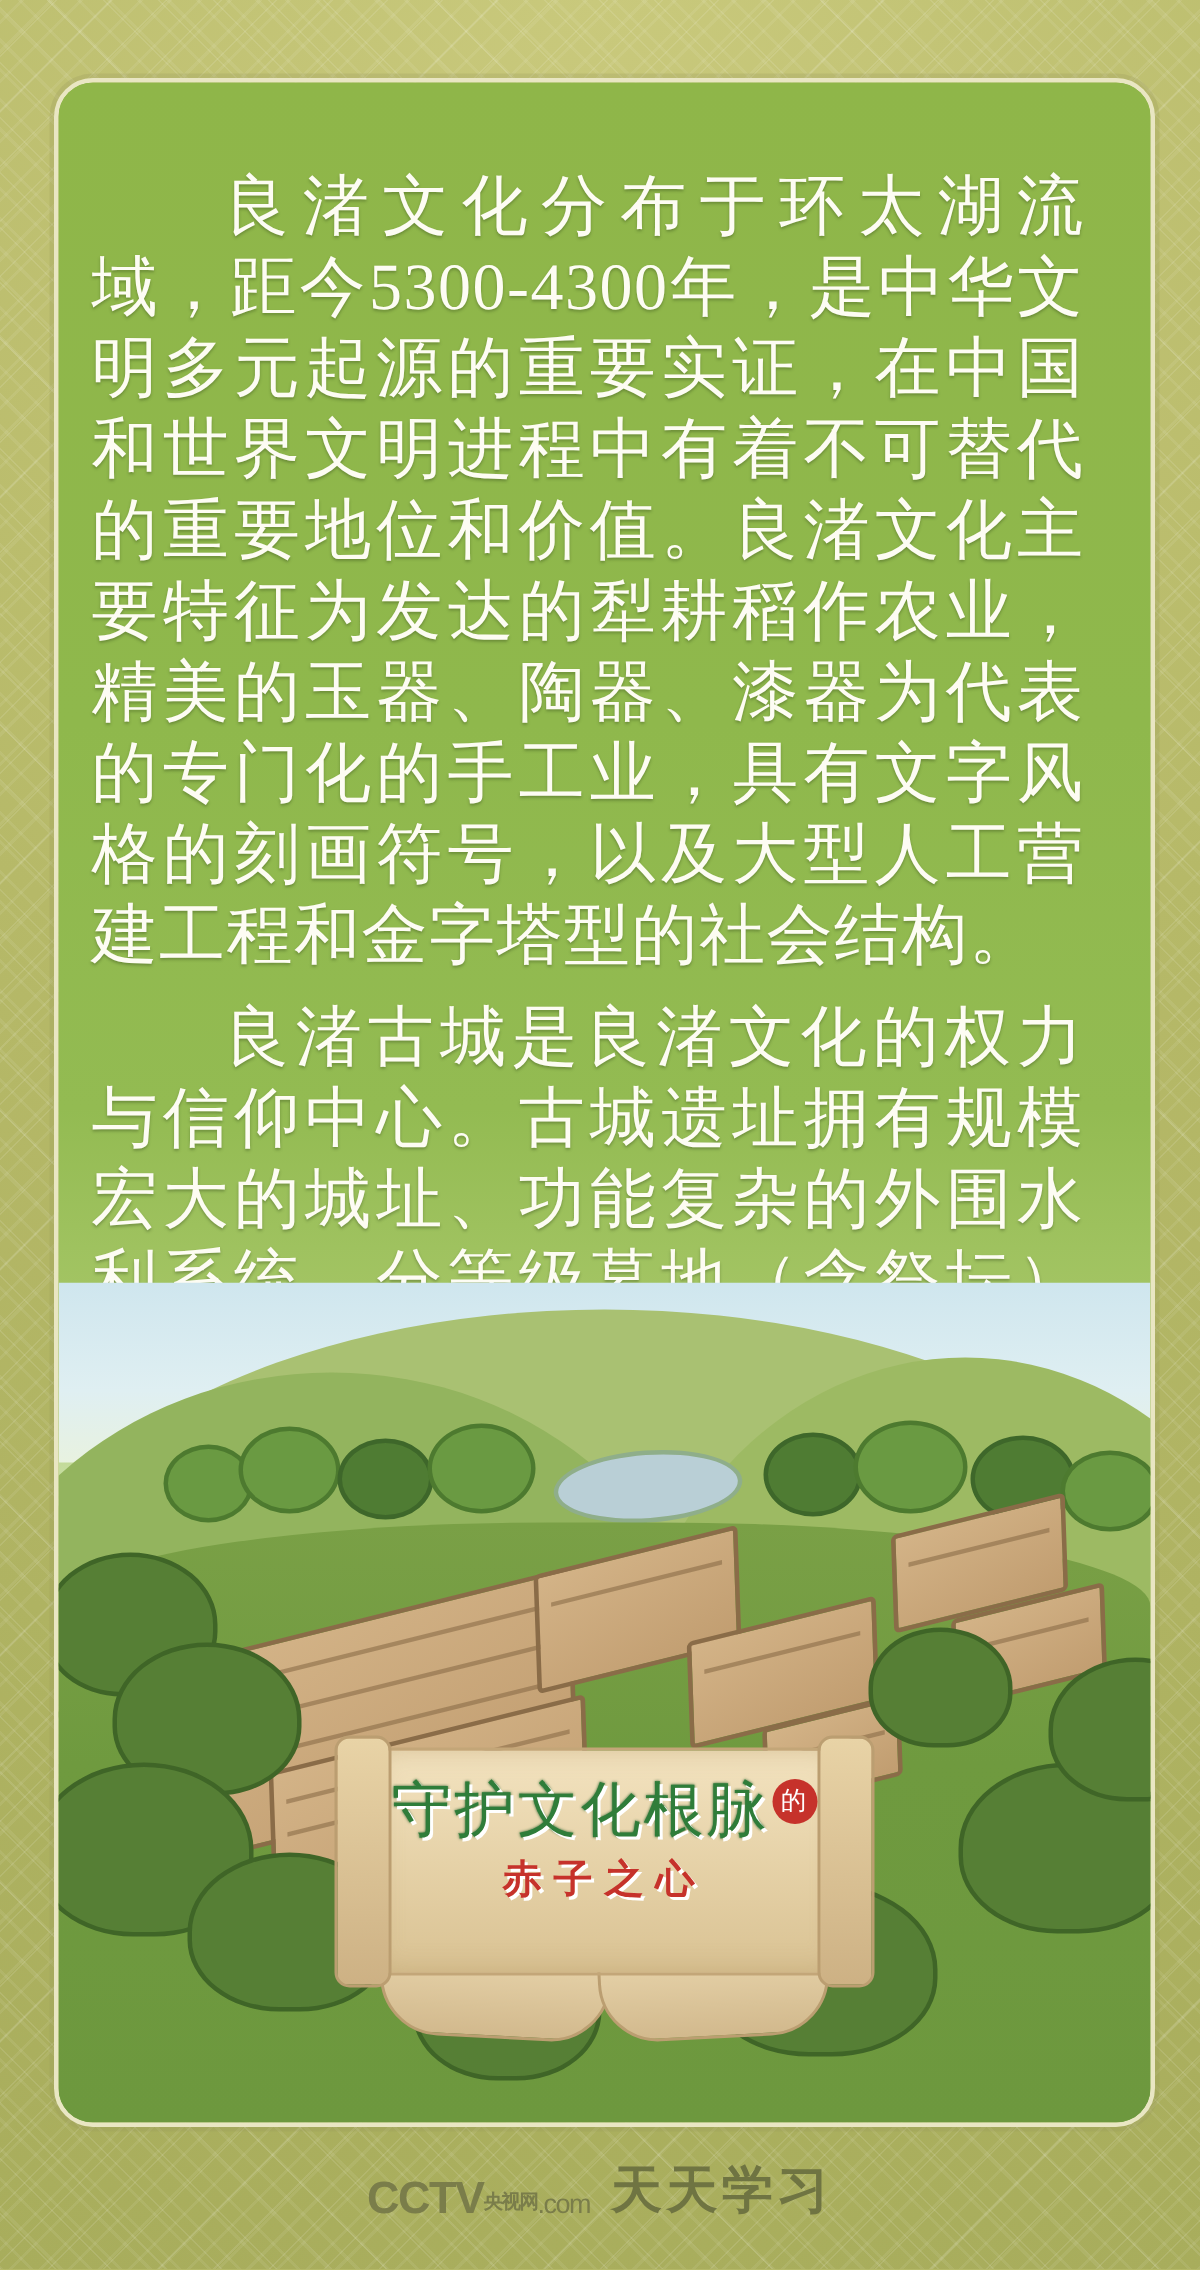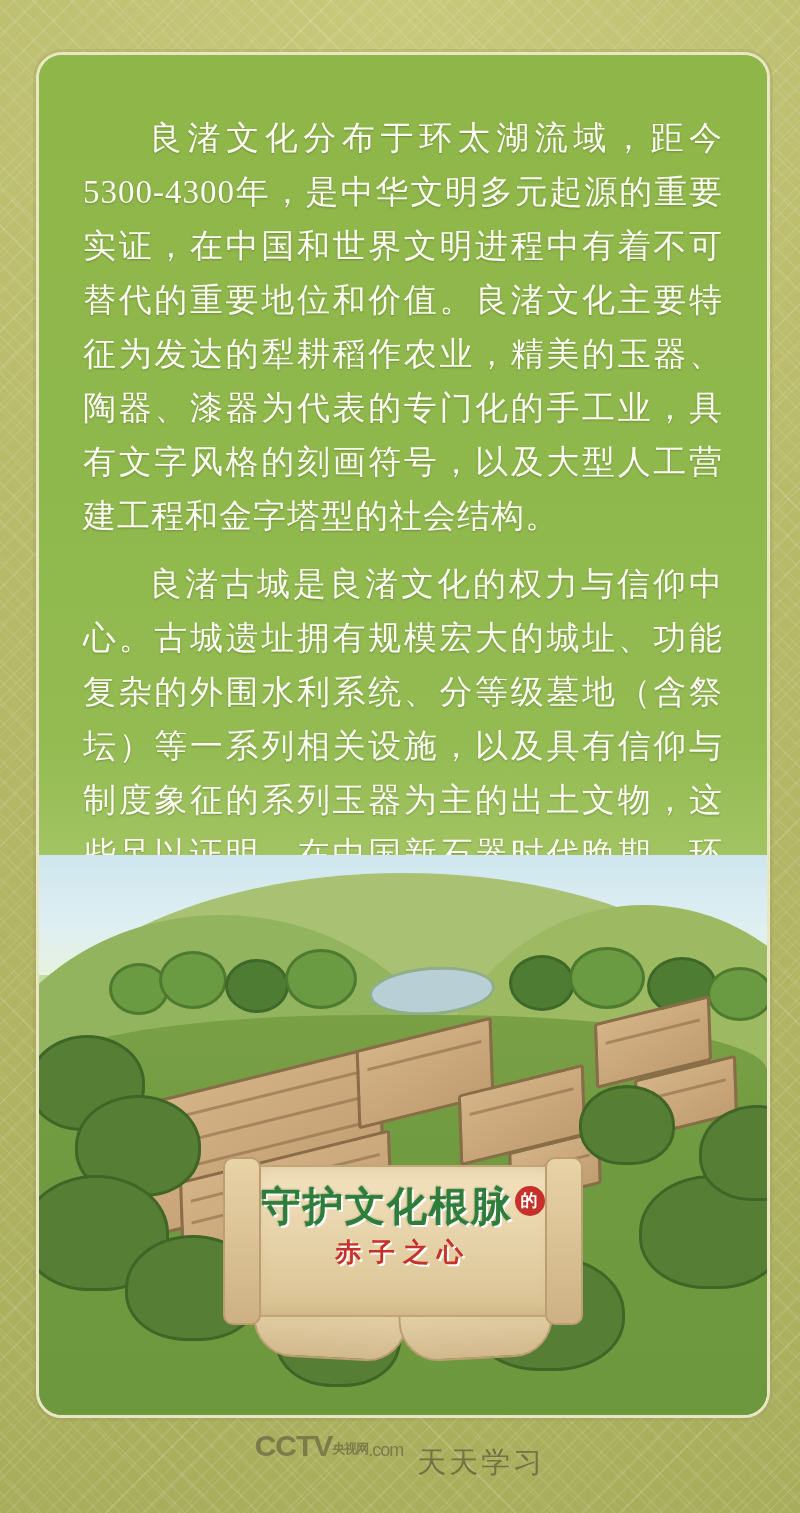--- a/index.html
+++ b/index.html
@@ -54,24 +54,24 @@
     left: 0; top: 0;
     width: 100%;
     height: 950px;
     background: linear-gradient(#8fb649 0%, #8fb84c 45%, #93bb52 72%, #a9c86a 90%, #cfe3b0 100%);
   }
 
   .text-block {
     position: absolute;
     left: 0; top: 0;
     width: 100%;
-    padding: 56px 44px 0 44px;
+    padding: 56px 44px 0 22px;
     box-sizing: border-box;
     color: #fdfcf3;
-    font-size: 33px;
+    font-size: 44px;
     line-height: 54px;
     letter-spacing: 1px;
     text-align: justify;
     text-shadow: 0 1px 2px rgba(40,60,20,0.35);
   }
   .para {
     margin: 0 0 14px 0;
     text-indent: 2em;
   }
 
@@ -185,21 +185,21 @@
     border-radius: 0 0 40px 40px;
   }
   .scroll-tail.l { left: 30px; transform: rotate(3deg); }
   .scroll-tail.r { right: 30px; transform: rotate(-3deg); }
 
   .title-main {
     position: absolute;
     left: 0; right: 0; top: 24px;
     text-align: center;
     font-size: 40px;
-    font-weight: bold;
+    font-weight: normal;
     color: #2f7d3a;
     letter-spacing: 2px;
     text-shadow: 2px 2px 0 #ffffff, 0 0 2px #1d5c27;
     font-family: "Liberation Serif", serif;
   }
   .title-de {
     display: inline-block;
     width: 30px; height: 30px;
     line-height: 30px;
     font-size: 17px;
@@ -220,43 +220,43 @@
     letter-spacing: 8px;
     text-shadow: 2px 2px 0 #ffffff;
   }
 
   
   .footer {
     position: absolute;
     left: 0; right: 0;
     bottom: 30px;
     display: flex;
-    align-items: flex-start;
+    align-items: flex-end;
     justify-content: center;
     gap: 14px;
     color: #6a6f3c;
   }
   .cctv {
     font-family: "Liberation Sans", sans-serif;
     font-size: 30px;
     font-weight: bold;
     letter-spacing: -1px;
     color: #7a7d4a;
   }
   .cctv small { font-size: 18px; font-weight: normal; }
   .cctv-cn {
     font-size: 13px;
     line-height: 13px;
     display: inline-block;
     vertical-align: middle;
     color: #7a7d4a;
   }
   .brand {
-    font-size: 29px;
-    font-weight: normal;
+    font-size: 34px;
+    font-weight: bold;
     color: #6f7442;
     letter-spacing: 3px;
     margin-top: 14px;
   }
 </style>
 </head>
 <body>
 
 <div class="poster">
   <div class="lattice"></div>

